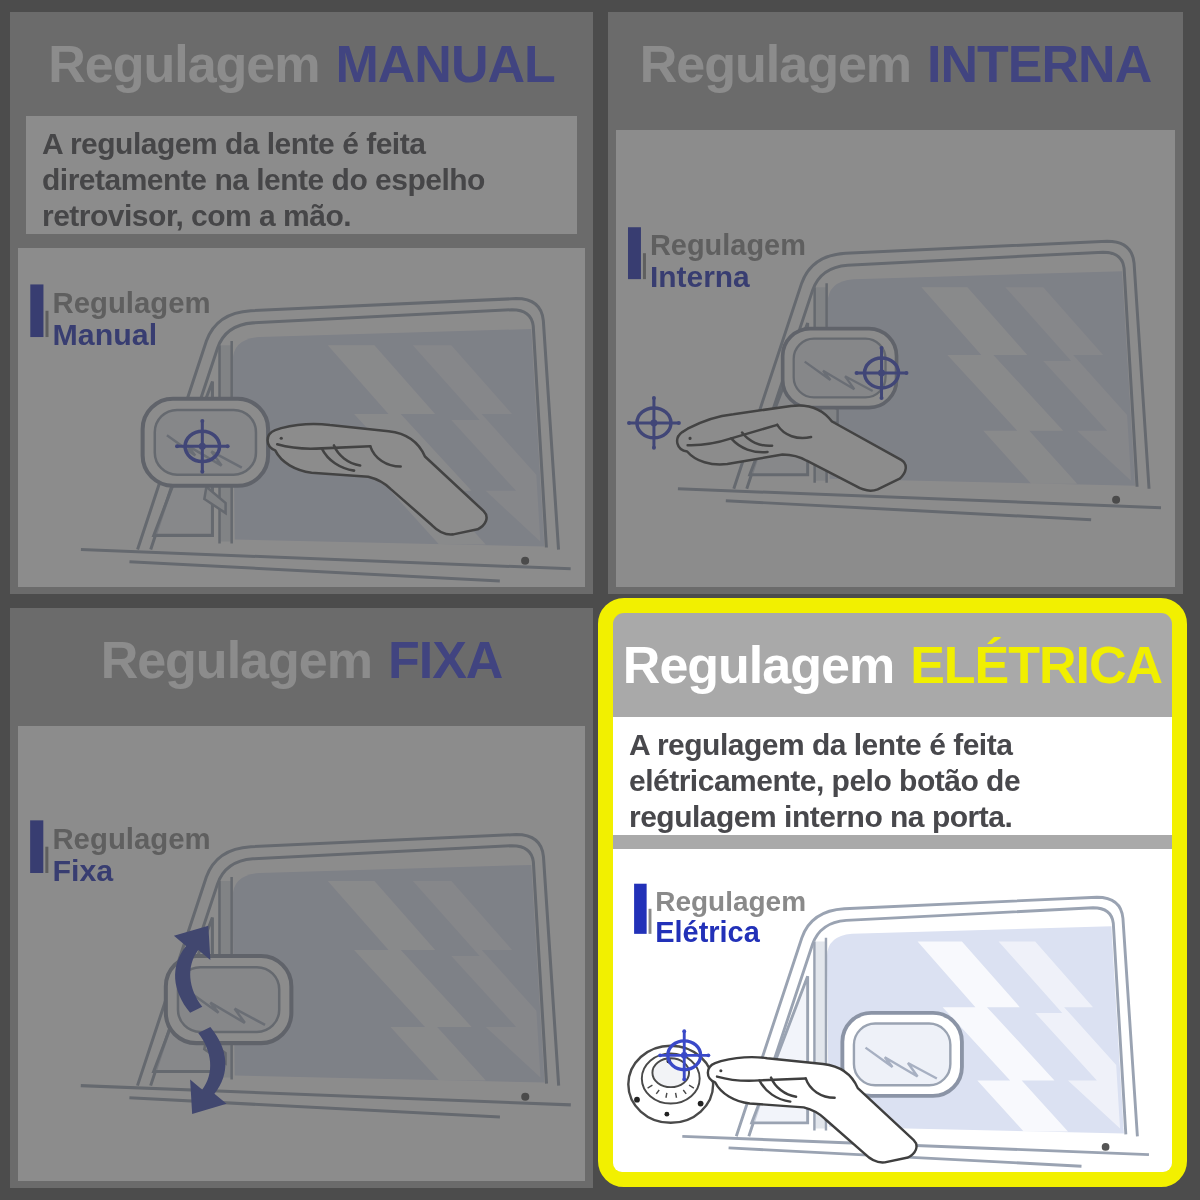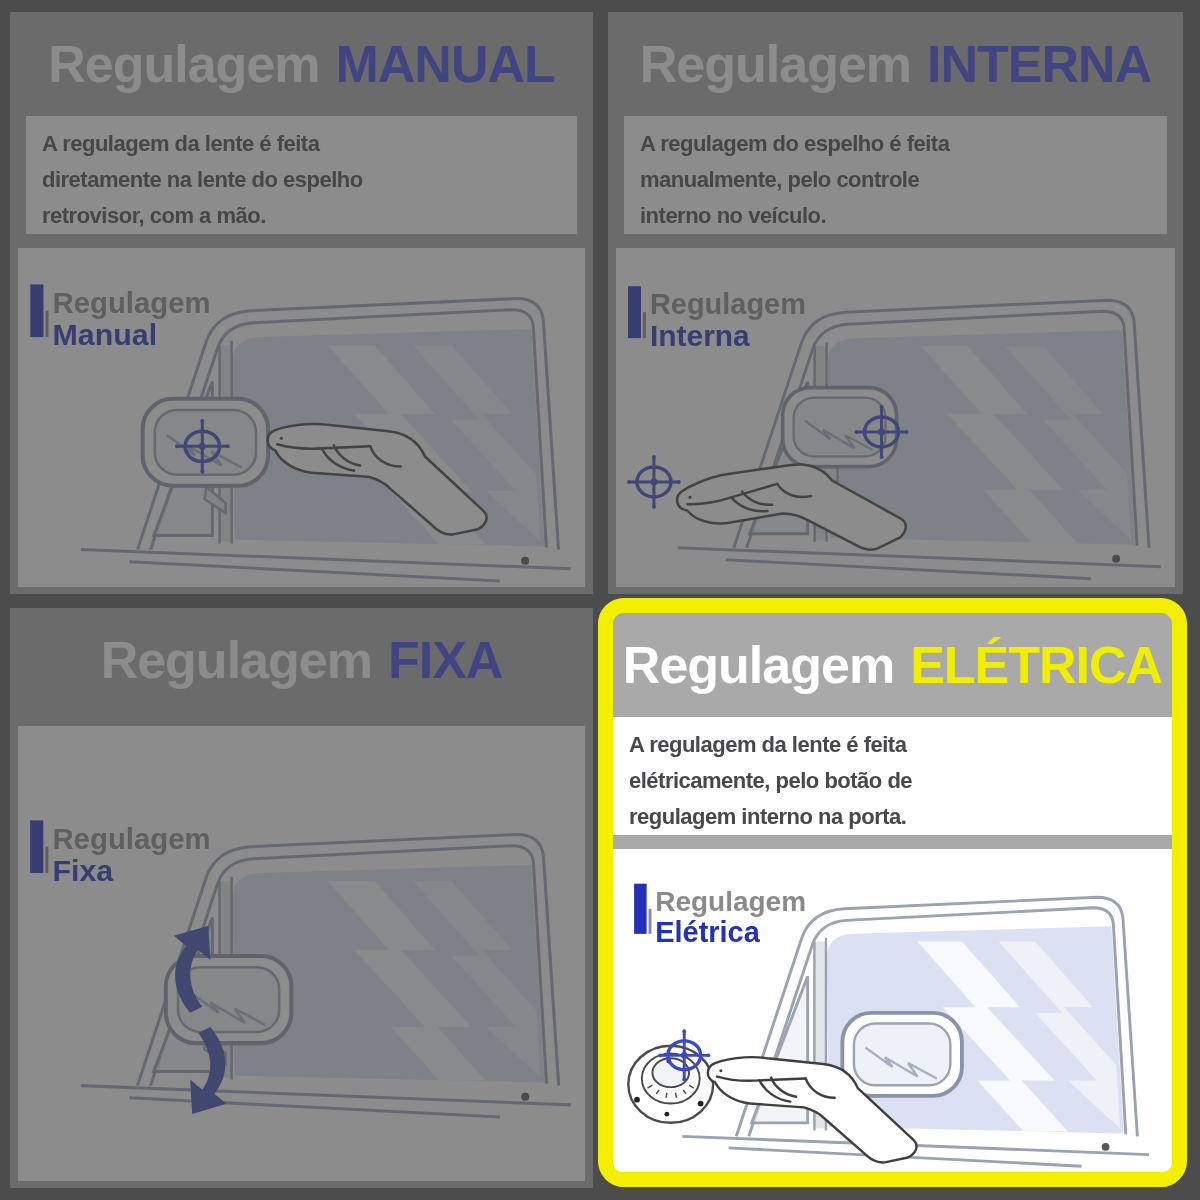--- a/index.html
+++ b/index.html
@@ -11,21 +11,21 @@
   .q-bl{left:10px;top:608px;width:583px;height:580px;}
   .q-br{left:598px;top:598px;width:589px;height:589px;border:15px solid var(--highlight-border,#f2f000);border-radius:26px;}
   .panel-inner{position:relative;display:flex;flex-direction:column;flex:1;overflow:hidden;}
   .q-br .panel-inner{border-radius:9px;}
   .title-bar{height:104px;flex:0 0 104px;display:flex;align-items:center;justify-content:center;gap:16px;
     font-weight:bold;font-size:52px;letter-spacing:-1px;white-space:nowrap;}
   .title-prefix{color:var(--title-prefix,#fff);}
   .title-accent{color:var(--accent-blue,#3a42e0);}
   .panel.highlighted .title-accent{color:var(--accent-yellow,#f1ef00);}
   .desc-box{background:var(--box-bg,#fff);margin:0 16px;flex:0 0 118px;box-sizing:border-box;
-    padding:10px 16px 0 16px;font-weight:bold;font-size:22px;line-height:36px;
+    padding:10px 16px 0 16px;font-weight:bold;font-size:30px;line-height:36px;
     color:var(--desc-text,#48484c);white-space:pre-line;letter-spacing:-0.5px;}
   .panel.highlighted .desc-box{margin:0;}
   .illus-box{background:var(--box-bg,#fff);margin:14px 8px 7px 8px;flex:1;position:relative;overflow:hidden;}
   .panel.highlighted .illus-box{margin:14px 0 0 0;}
   .illus-box svg{display:block;width:100%;height:100%;}
   .dim-overlay{position:absolute;inset:0;background:var(--dim-overlay,rgba(70,70,70,0.62));z-index:5;}
   svg text{font-family:"Liberation Sans",sans-serif;}
 </style>
 </head>
 <body>
@@ -110,23 +110,20 @@
       <div class="dim-overlay"></div>
     </div>
   </div>
 
   <div class="panel q-tr">
     <div class="panel-inner">
       <div class="title-bar">
         <span class="title-prefix">Regulagem</span>
         <span class="title-accent">INTERNA</span>
       </div>
-      <div class="desc-box">A regulagem do espelho é feita
-manualmente, pelo controle
-interno no veículo.</div>
       <div class="illus-box">
         <svg viewBox="0 0 560 335" preserveAspectRatio="xMidYMid meet">
           <use href="#door"></use>
           <path d="M205 212 L222 218 L222 232 L205 228 Z" fill="#e2e6ec" stroke="#9aa3b2" stroke-width="2.5"></path>
           <use href="#mirror" transform="translate(224,178) scale(0.92)"></use>
           <use href="#crosshair" transform="translate(266,182)"></use>
           <use href="#crosshair" transform="translate(38,232)"></use>
           <path d="M62 246 L92 238" stroke="#3f3f3f" stroke-width="3" fill="none"></path>
           <use href="#hand-left" transform="translate(64,248) rotate(-14)"></use>
           <g>

